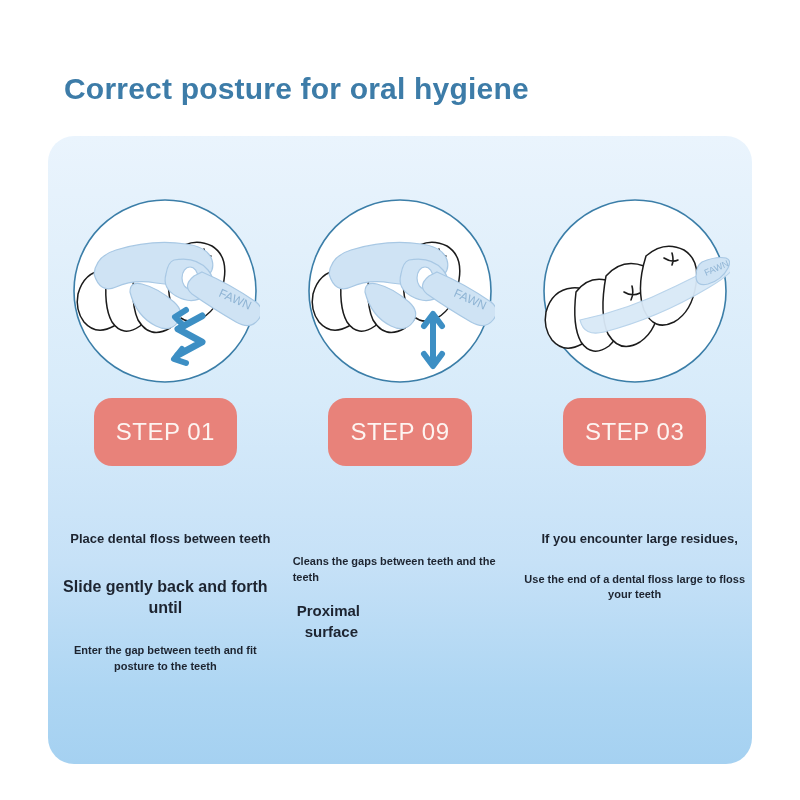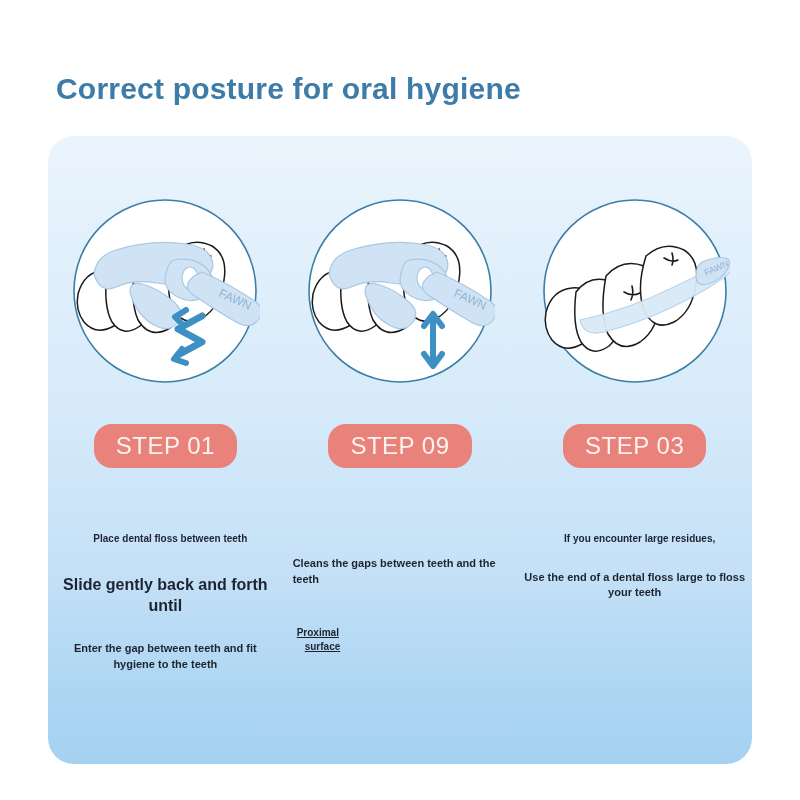--- a/index.html
+++ b/index.html
@@ -10,21 +10,21 @@
   body {
     width: 800px;
     height: 800px;
     position: relative;
     font-family: "Liberation Sans", sans-serif;
     overflow: hidden;
   }
 
   #page-title {
     position: absolute;
-    left: 56px;
+    left: 64px;
     top: 72px;
     font-size: 30px;
     font-weight: 700;
     color: #3d7ca8;
     letter-spacing: 0.2px;
     white-space: nowrap;
   }
 
   #panel {
     position: absolute;
@@ -61,23 +61,23 @@
 
   .illus-wrap {
     margin-top: 60px;
     width: 190px;
     height: 190px;
     position: relative;
   }
   .illus-wrap svg { display: block; }
 
   .badge {
-    margin-top: 38px;
+    margin-top: 12px;
     height: 36px;
-    padding: 4px 22px;
+    padding: 16px 22px;
     border-radius: 18px;
     background: #e8827a;
     color: #fdf4f1;
     font-size: 24px;
     font-weight: 400;
     letter-spacing: 0.5px;
     display: flex;
     align-items: center;
     justify-content: center;
     white-space: nowrap;
@@ -86,45 +86,44 @@
   .caption {
     margin-top: 64px;
     width: 100%;
     padding: 0 6px;
     box-sizing: border-box;
     text-align: center;
     color: #1d2430;
   }
   .cap-line { margin: 0; }
   .cap-lead {
-    font-size: 10px;
+    font-size: 13px;
     font-weight: 700;
     line-height: 1.35;
     margin-left: 10px;
   }
   .cap-strong {
     font-size: 16px;
     font-weight: 700;
     line-height: 1.35;
     margin-top: 28px;
   }
   .cap-small {
     font-size: 11px;
     font-weight: 700;
     line-height: 1.45;
     margin-top: 24px;
   }
   .cap-sub {
-    font-size: 10px;
+    font-size: 15px;
     font-weight: 700;
     line-height: 1.4;
-    margin-top: 38px;
+    margin-top: 14px;
     text-align: left;
     padding-left: 10px;
-    text-decoration: underline;
   }
   .cap-sub .indent { padding-left: 8px; display: block; }
 
   .col-2 .caption { text-align: left; padding-left: 4px; }
   .col-2 .cap-small { padding-left: 6px; }
   .col-3 .caption { text-align: center; }
 </style>
 </head>
 <body>
 
@@ -156,21 +155,21 @@
             <path d="M132 120 L108 133 L132 146 L108 159"></path>
             <path d="M116 114 L105 121 L114 130" stroke-width="6"></path>
             <path d="M112 153 L104 163 L116 167" stroke-width="6"></path>
           </g>
         </svg>
       </div>
       <div class="badge">STEP 01</div>
       <div class="caption">
         <p class="cap-line cap-lead">Place dental floss between teeth</p>
         <p class="cap-line cap-strong">Slide gently back and forth until</p>
-        <p class="cap-line cap-small">Enter the gap between teeth and fit hygiene to the teeth</p>
+        <p class="cap-line cap-small">Enter the gap between teeth and fit posture to the teeth</p>
       </div>
     </div>
 
     <div class="step-col col-2">
       <div class="illus-wrap">
         <svg width="190" height="190" viewBox="0 0 190 190" xmlns="http://www.w3.org/2000/svg">
           <circle cx="95" cy="95" r="91" fill="#ffffff" stroke="#3b7ea8" stroke-width="1.6"></circle>
           <g>
             <path d="M8 98 q6 -22 26 -24 q18 -2 22 20 q3 24 -12 36 q-18 10 -30 -4 q-9 -12 -6 -28 Z" fill="#ffffff" stroke="#1b1b1b" stroke-width="1.5"></path>
             <path d="M37 76 q12 -16 30 -12 q16 4 17 26 q1 26 -14 40 q-17 12 -28 -4 q-9 -16 -5 -50 Z" fill="#ffffff" stroke="#1b1b1b" stroke-width="1.5"></path>

